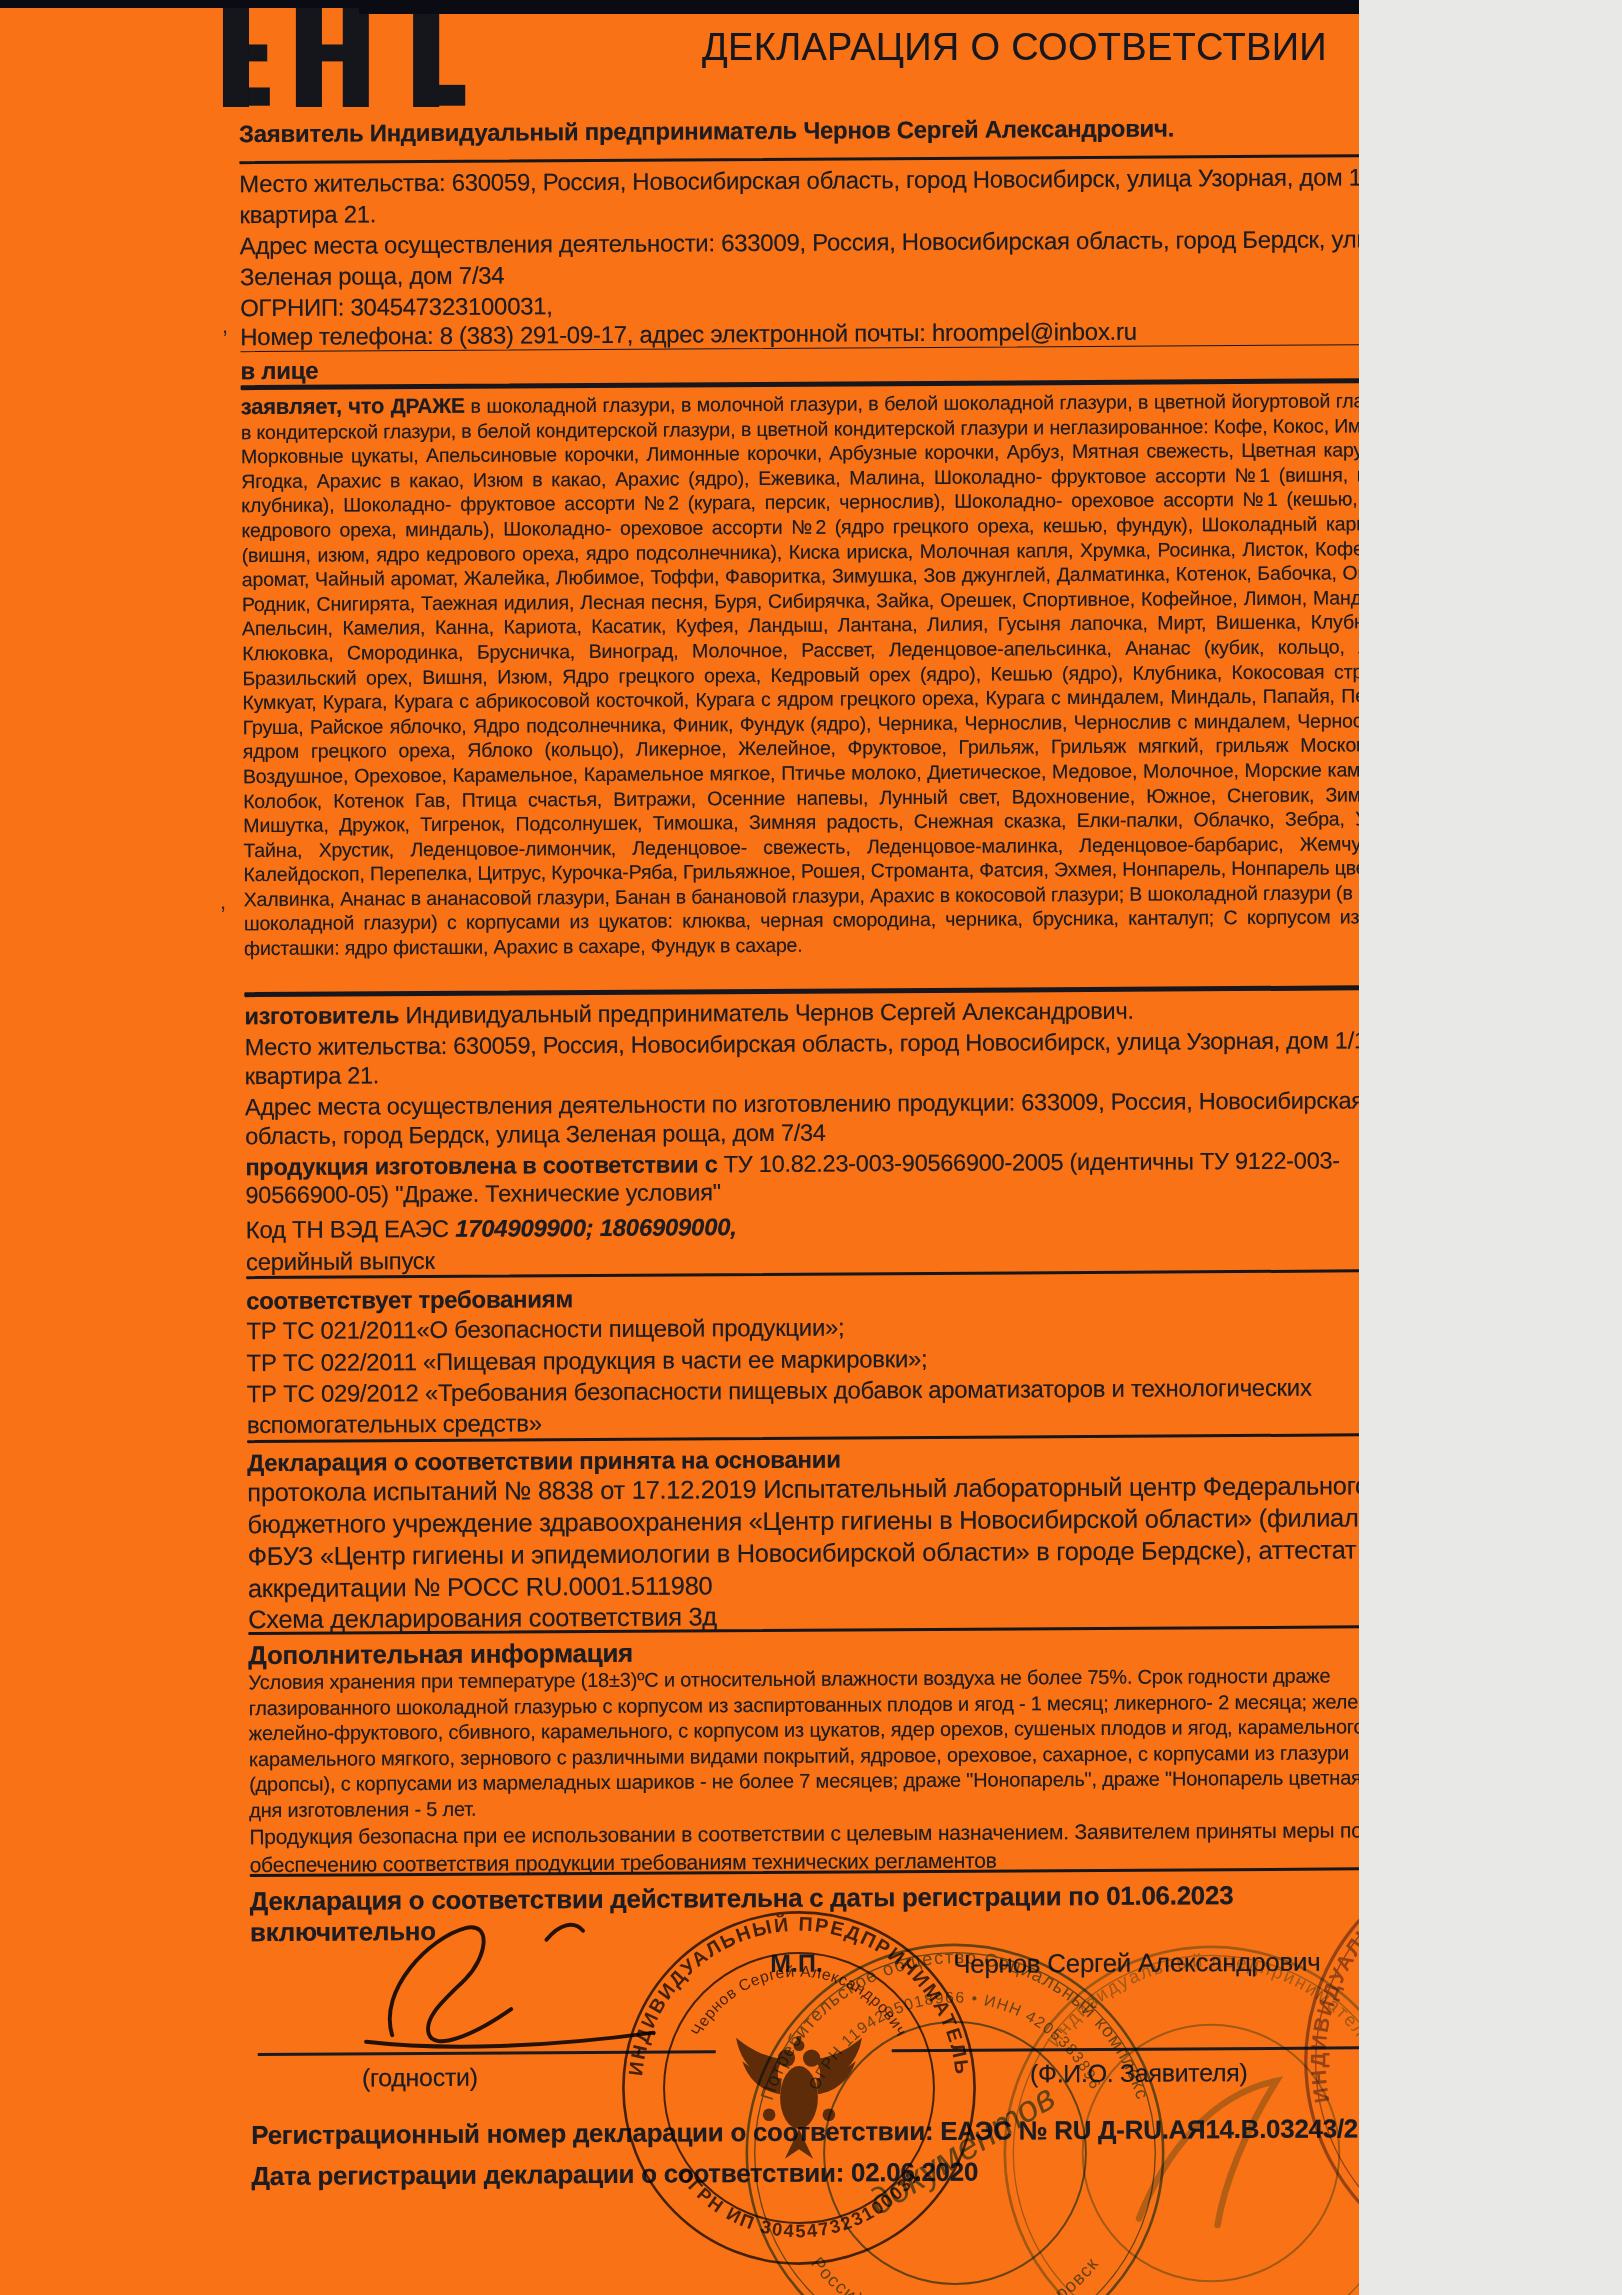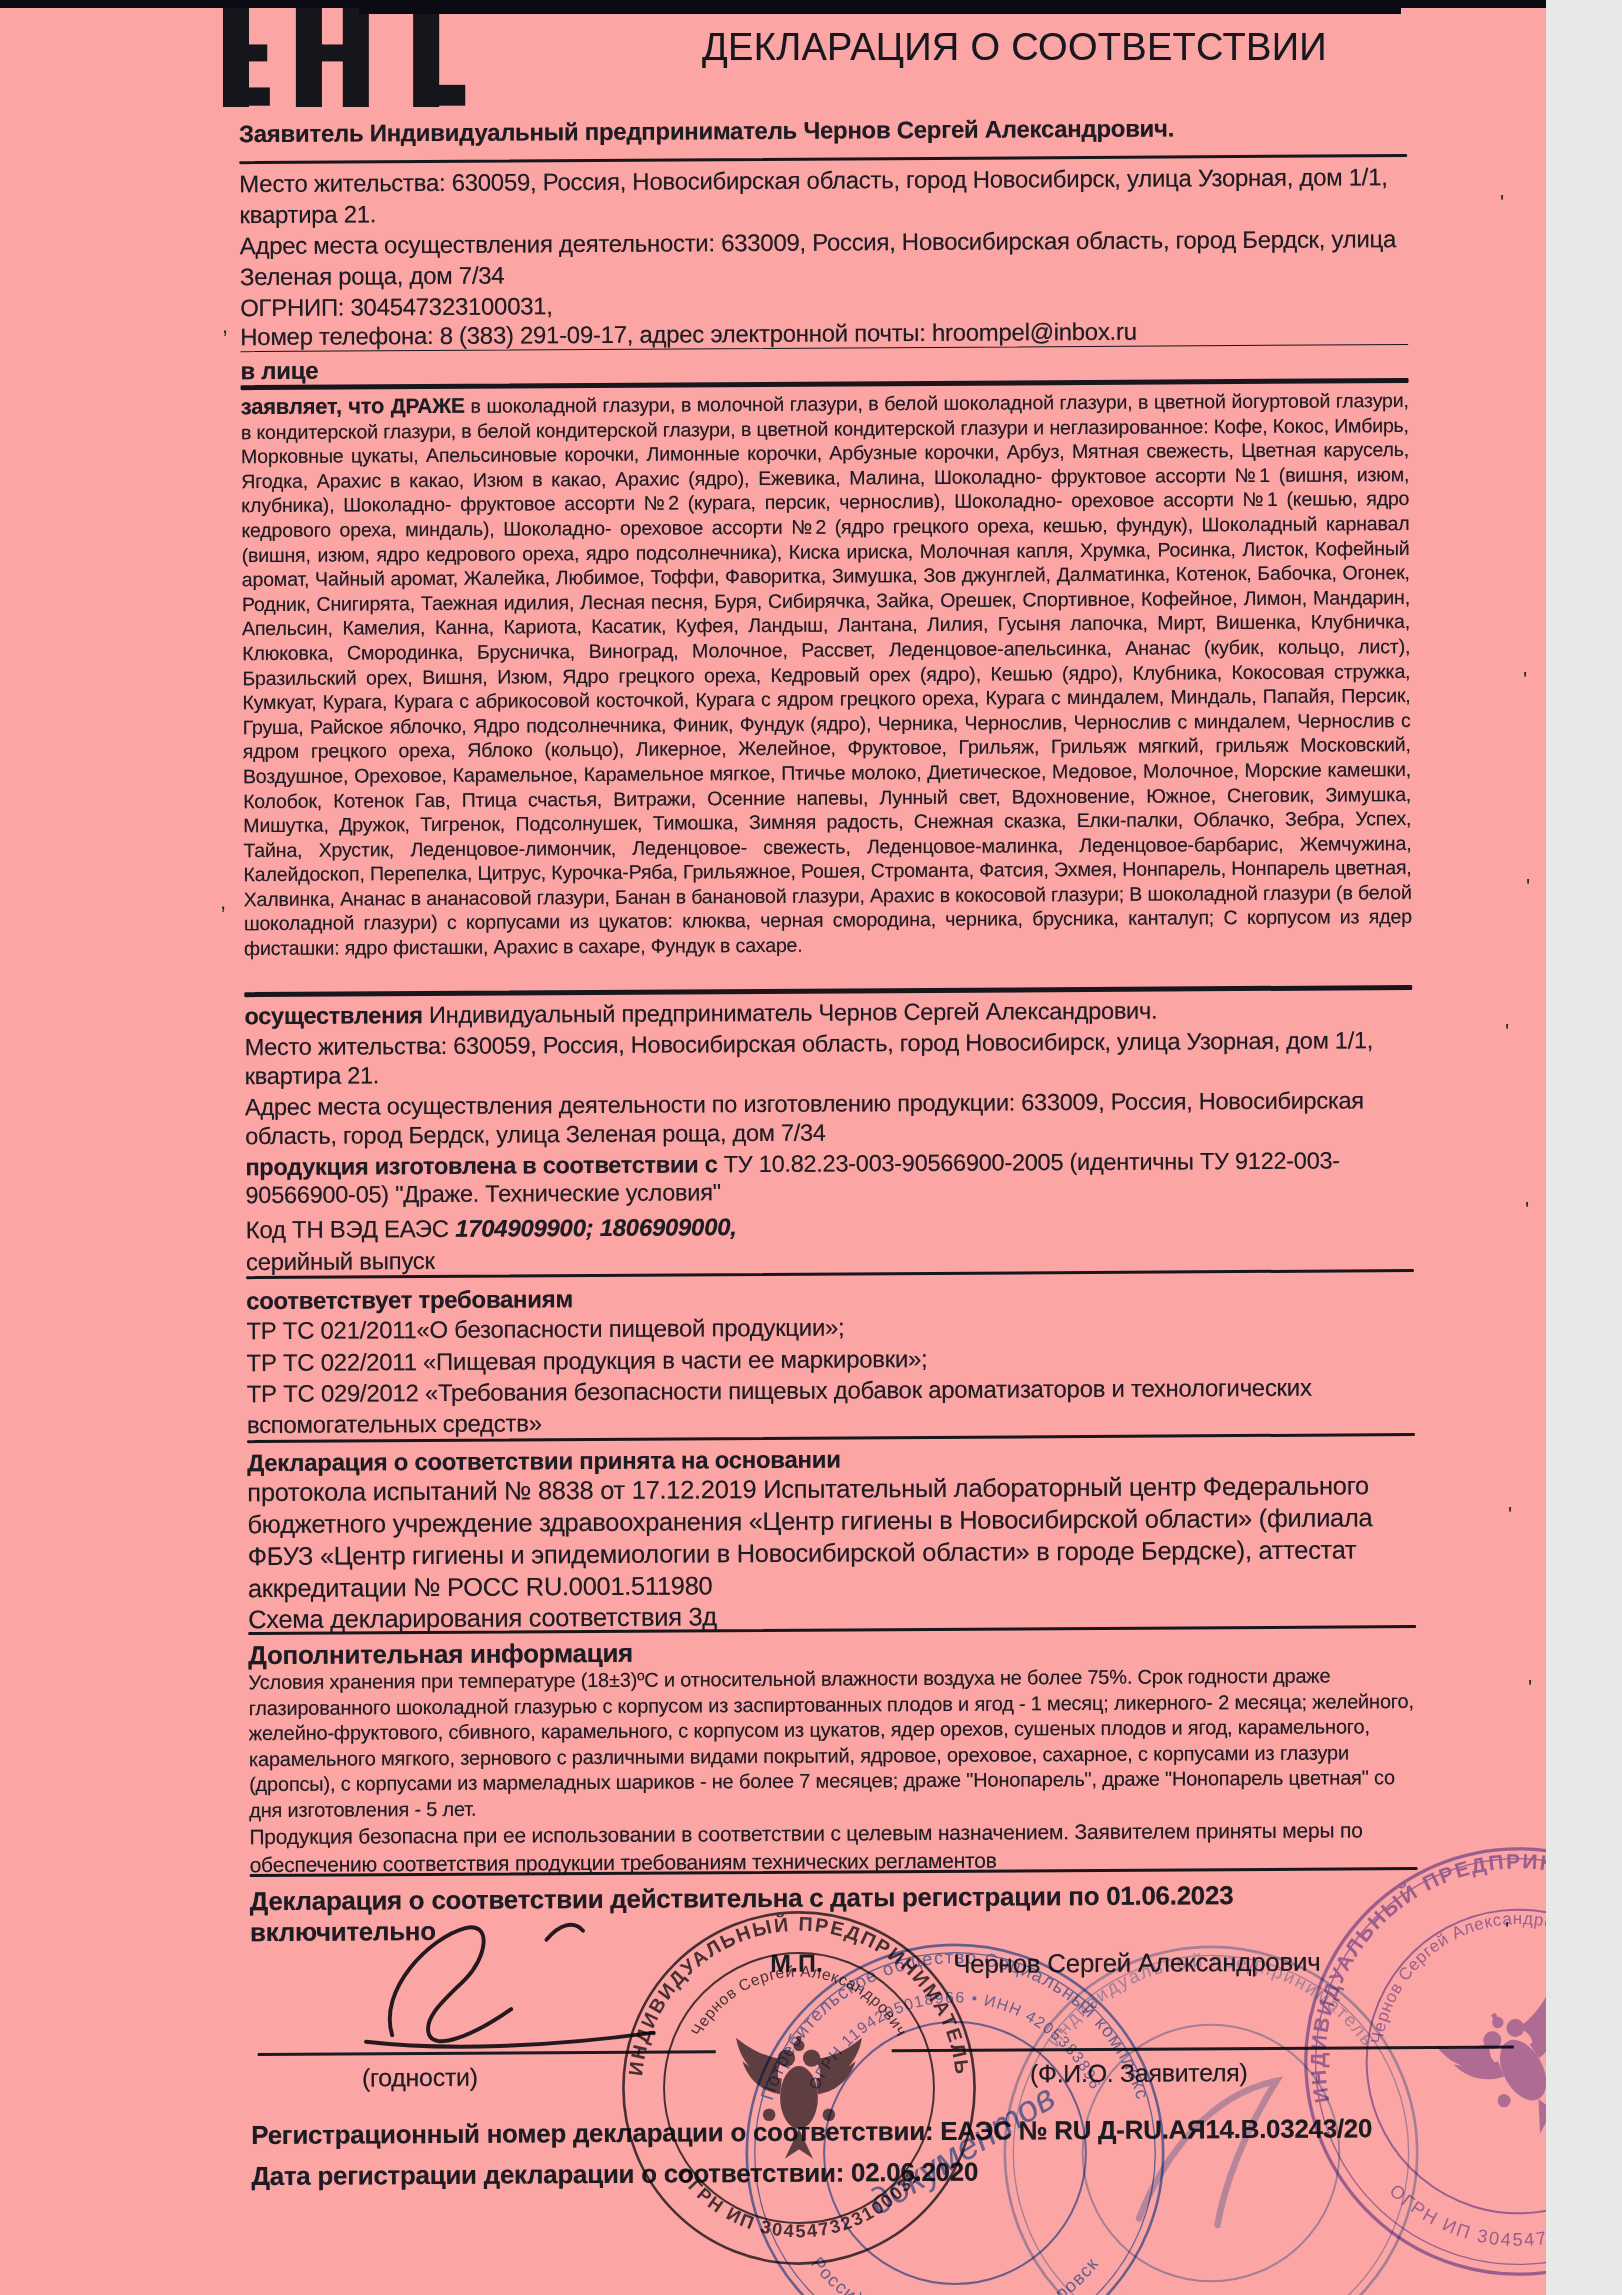--- a/index.html
+++ b/index.html
@@ -1,17 +1,17 @@
 <!DOCTYPE html>
 <html style="font-size:10.5px"><head>
 <meta charset="utf-8">
 <style>
   html,body{margin:0;padding:0;background:#e8e8e6;}
   #page{
-    position:relative;width:1546px;height:2295px;background:#fca5a5;
+    position:relative;width:1359px;height:2295px;background:#f97316;
     overflow:hidden;font-family:"Liberation Sans","DejaVu Sans",sans-serif;
     color:#1c1c22;
   }
   #content{
     position:absolute;left:239px;top:0;width:1168px;
     transform:rotate(-0.35deg);transform-origin:26px 131px;
   }
   .blk{position:absolute;left:0;width:100%;}
   .t37{font-size:24px;line-height:31px;letter-spacing:-0.3px;}
   .t36{font-size:23.6px;line-height:29.4px;letter-spacing:-0.3px;}
@@ -77,21 +77,21 @@
     <div class="blk t37 fuzz" style="top:230px;">Адрес места осуществления деятельности: 633009, Россия, Новосибирская область, город Бердск, улица Зеленая роща, дом 7/34</div>
     <div class="blk t37 fuzz" style="top:292px;">ОГРНИП: 304547323100031,</div>
     <div class="blk t37 fuzz" style="top:321px;">Номер телефона: 8 (383) 291-09-17, адрес электронной почты: hroompel@inbox.ru</div>
     <div class="hr" style="top:351px;height:1.3px;"></div>
     <div class="blk t37 b fuzz" style="top:355px;">в лице</div>
     <div class="hr" style="top:385px;height:5.2px;"></div>
 
     <div class="blk t30 fuzz" style="top:395px;"><span class="b" style="font-size:22px;">заявляет, что </span><span class="b" style="font-size:21px;">ДРАЖЕ</span><span> в шоколадной глазури, в молочной глазури, в белой шоколадной глазури, в цветной йогуртовой глазури, в кондитерской глазури, в белой кондитерской глазури, в цветной кондитерской глазури и неглазированное: Кофе, Кокос, Имбирь, Морковные цукаты, Апельсиновые корочки, Лимонные корочки, Арбузные корочки, Арбуз, Мятная свежесть, Цветная карусель, Ягодка, Арахис в какао, Изюм в какао, Арахис (ядро), Ежевика, Малина, Шоколадно- фруктовое ассорти №1 (вишня, изюм, клубника), Шоколадно- фруктовое ассорти №2 (курага, персик, чернослив), Шоколадно- ореховое ассорти №1 (кешью, ядро кедрового ореха, миндаль), Шоколадно- ореховое ассорти №2 (ядро грецкого ореха, кешью, фундук), Шоколадный карнавал (вишня, изюм, ядро кедрового ореха, ядро подсолнечника), Киска ириска, Молочная капля, Хрумка, Росинка, Листок, Кофейный аромат, Чайный аромат, Жалейка, Любимое, Тоффи, Фаворитка, Зимушка, Зов джунглей, Далматинка, Котенок, Бабочка, Огонек, Родник, Снигирята, Таежная идилия, Лесная песня, Буря, Сибирячка, Зайка, Орешек, Спортивное, Кофейное, Лимон, Мандарин, Апельсин, Камелия, Канна, Кариота, Касатик, Куфея, Ландыш, Лантана, Лилия, Гусыня лапочка, Мирт, Вишенка, Клубничка, Клюковка, Смородинка, Брусничка, Виноград, Молочное, Рассвет, Леденцовое-апельсинка, Ананас (кубик, кольцо, лист), Бразильский орех, Вишня, Изюм, Ядро грецкого ореха, Кедровый орех (ядро), Кешью (ядро), Клубника, Кокосовая стружка, Кумкуат, Курага, Курага с абрикосовой косточкой, Курага с ядром грецкого ореха, Курага с миндалем, Миндаль, Папайя, Персик, Груша, Райское яблочко, Ядро подсолнечника, Финик, Фундук (ядро), Черника, Чернослив, Чернослив с миндалем, Чернослив с ядром грецкого ореха, Яблоко (кольцо), Ликерное, Желейное, Фруктовое, Грильяж, Грильяж мягкий, грильяж Московский, Воздушное, Ореховое, Карамельное, Карамельное мягкое, Птичье молоко, Диетическое, Медовое, Молочное, Морские камешки, Колобок, Котенок Гав, Птица счастья, Витражи, Осенние напевы, Лунный свет, Вдохновение, Южное, Снеговик, Зимушка, Мишутка, Дружок, Тигренок, Подсолнушек, Тимошка, Зимняя радость, Снежная сказка, Елки-палки, Облачко, Зебра, Успех, Тайна, Хрустик, Леденцовое-лимончик, Леденцовое- свежесть, Леденцовое-малинка, Леденцовое-барбарис, Жемчужина, Калейдоскоп, Перепелка, Цитрус, Курочка-Ряба, Грильяжное, Рошея, Строманта, Фатсия, Эхмея, Нонпарель, Нонпарель цветная, Халвинка, Ананас в ананасовой глазури, Банан в банановой глазури, Арахис в кокосовой глазури; В шоколадной глазури (в белой шоколадной глазури) с корпусами из цукатов: клюква, черная смородина, черника, брусника, канталуп; С корпусом из ядер фисташки: ядро фисташки, Арахис в сахаре, Фундук в сахаре.</span></div>
     <div class="hr" style="top:992px;height:4.6px;"></div>
 
-    <div class="blk t36 fuzz" style="top:1002px;"><span class="b">осуществления</span><span> Индивидуальный предприниматель Чернов Сергей Александрович.</span></div>
+    <div class="blk t36 fuzz" style="top:1002px;"><span class="b">изготовитель</span><span> Индивидуальный предприниматель Чернов Сергей Александрович.</span></div>
     <div class="blk t36 fuzz" style="top:1033px;">Место жительства: 630059, Россия, Новосибирская область, город Новосибирск, улица Узорная, дом 1/1, квартира 21.</div>
     <div class="blk t36 fuzz" style="top:1093px;"> Адрес места осуществления деятельности по изготовлению продукции: 633009, Россия, Новосибирская область, город Бердск, улица Зеленая роща, дом 7/34</div>
     <div class="blk t36 fuzz" style="top:1154px;line-height:27.5px;"><span class="b">продукция изготовлена в соответствии с </span><span>ТУ 10.82.23-003-90566900-2005 (идентичны ТУ 9122-003-90566900-05) "Драже. Технические условия"</span></div>
     <div class="blk t37 fuzz" style="top:1214px;"><span>Код ТН ВЭД ЕАЭС </span><span class="b" style="font-style:italic;">1704909900; 1806909000,</span></div>
     <div class="blk t37 fuzz" style="top:1246px;">серийный выпуск</div>
     <div class="hr" style="top:1276px;height:3.3px;"></div>
 
     <div class="blk t37 b fuzz" style="top:1285px;">соответствует требованиям</div>
     <div class="blk t37 fuzz" style="top:1315px;line-height:31px;">ТР ТС 021/2011«О безопасности пищевой продукции»;</div>
     <div class="blk t37 fuzz" style="top:1347px;line-height:31px;">ТР ТС 022/2011 «Пищевая продукция в части ее маркировки»;</div>

